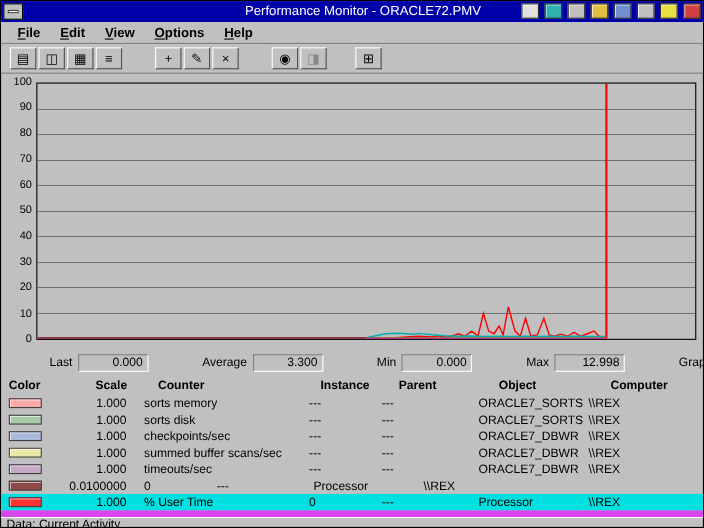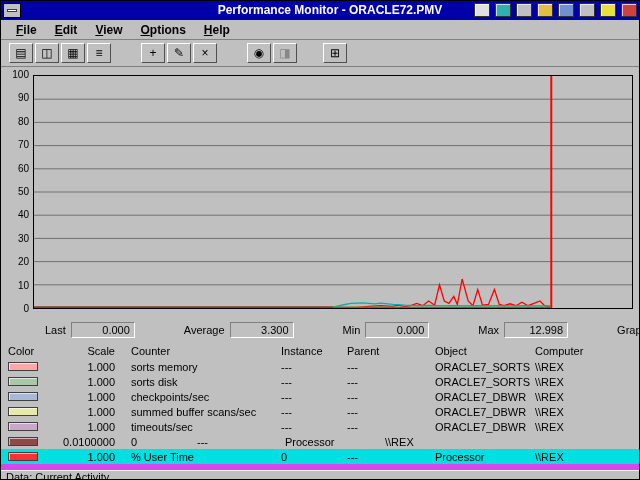--- a/index.html
+++ b/index.html
@@ -7,21 +7,21 @@
   body { font-family:"Liberation Sans", sans-serif; }
   .window {
     width:640px; height:480px; background:#c0c0c0;
     border:1px solid #000; display:flex; flex-direction:column; overflow:hidden;
   }
   
   .titlebar { height:19px; background:#0000a8; display:flex; align-items:center; position:relative; flex:0 0 auto; }
   .sysmenu { width:18px; height:15px; margin-left:2px; background:#c0c0c0; border:1px solid #000;
              display:flex; align-items:center; justify-content:center; }
   .sysmenu .dash { width:10px; height:3px; background:#fff; border:1px solid #404040; }
-  .title { flex:1; text-align:center; color:#fff; font-size:12px; font-weight:bold; line-height:19px; white-space:nowrap; }
+  .title { flex:1; text-align:center; color:#fff; font-size:12px; font-weight:normal; line-height:19px; white-space:nowrap; }
   .tb-icons { position:absolute; right:2px; top:2px; display:flex; gap:5px; }
   .tb-icon { width:16px; height:14px; border:1px solid #303030; box-shadow:inset 1px 1px 0 rgba(255,255,255,.7); }
   
   .menubar { height:20px; background:#c0c0c0; display:flex; align-items:center; padding-left:6px;
              border-bottom:1px solid #808080; flex:0 0 auto; }
   .menu-item { font-size:12px; font-weight:bold; color:#000; padding:2px 9px; cursor:default; }
   
   .toolbar { height:27px; display:flex; align-items:center; padding:3px 8px; border-bottom:1px solid #808080;
              background:#c0c0c0; flex:0 0 auto; }
   .tbtn { width:24px; height:20px; background:#c0c0c0; border:1px solid;
@@ -40,21 +40,21 @@
   
   .statsbar { height:22px; display:flex; align-items:center; padding:2px 4px; flex:0 0 auto; }
   .stat { display:flex; align-items:center; margin-right:9px; }
   .stat .lbl { font-size:11px; margin-right:5px; white-space:nowrap;padding-left:40px; }
   .stat .val { width:64px; height:16px; background:#c0c0c0; text-align:right; font-size:11px;
                padding:1px 4px; border:1px solid; border-color:#808080 #ffffff #ffffff #808080; }
   .stat.gt .val { width:78px; }
   
   .legend { flex:0 0 auto; margin-top:1px; }
   .lrow { display:flex; align-items:center; height:15px; font-size:11px; color:#000; }
-  .lrow.header { font-weight:normal; height:17px; }
+  .lrow.header { font-weight:bold; height:17px;gap:12px; }
   .c-color { width:56px; padding-left:7px; display:flex; align-items:center; }
   .c-scale { width:58px; text-align:right; }
   .c-counter { width:150px; padding-left:16px; white-space:nowrap; }
   .c-instance { width:80px; padding-left:16px; }
   .c-parent { width:88px; padding-left:2px; }
   .c-object { width:100px; padding-left:2px; white-space:nowrap; }
   .c-computer { width:96px; padding-left:2px; }
   .swatch { width:30px; height:9px; border:1px solid #404040; box-shadow:inset 1px 1px 0 rgba(255,255,255,.6); }
   
   .statusbar { margin-top:auto; height:19px; border-top:6px solid #d946ef; box-shadow:0 1px 0 #fff inset;

